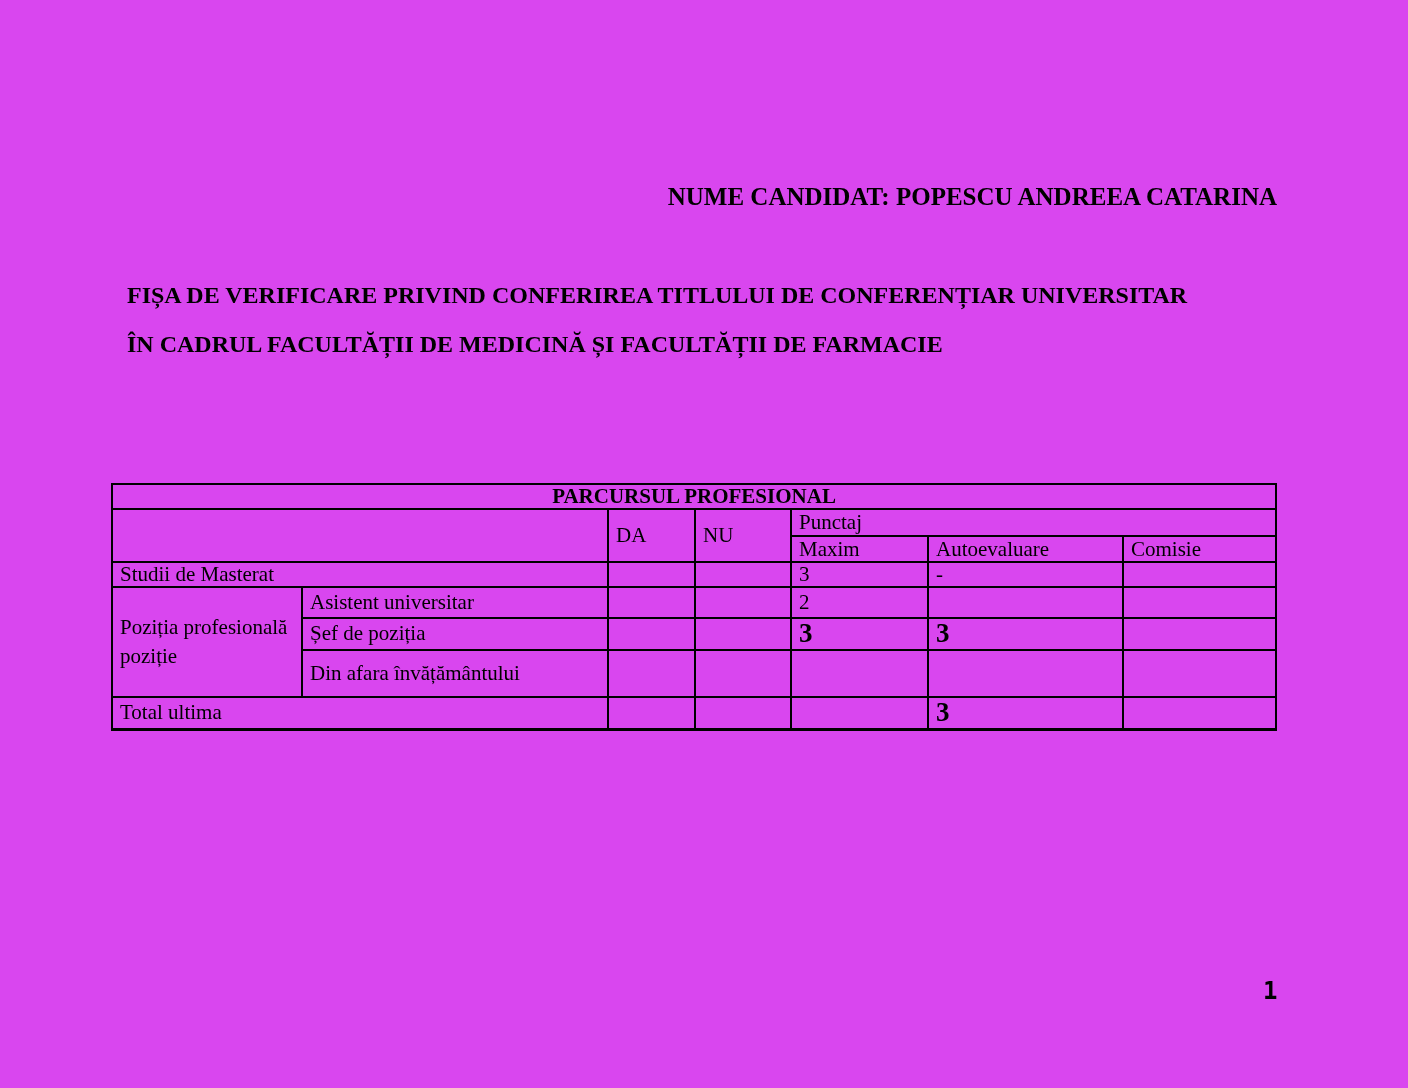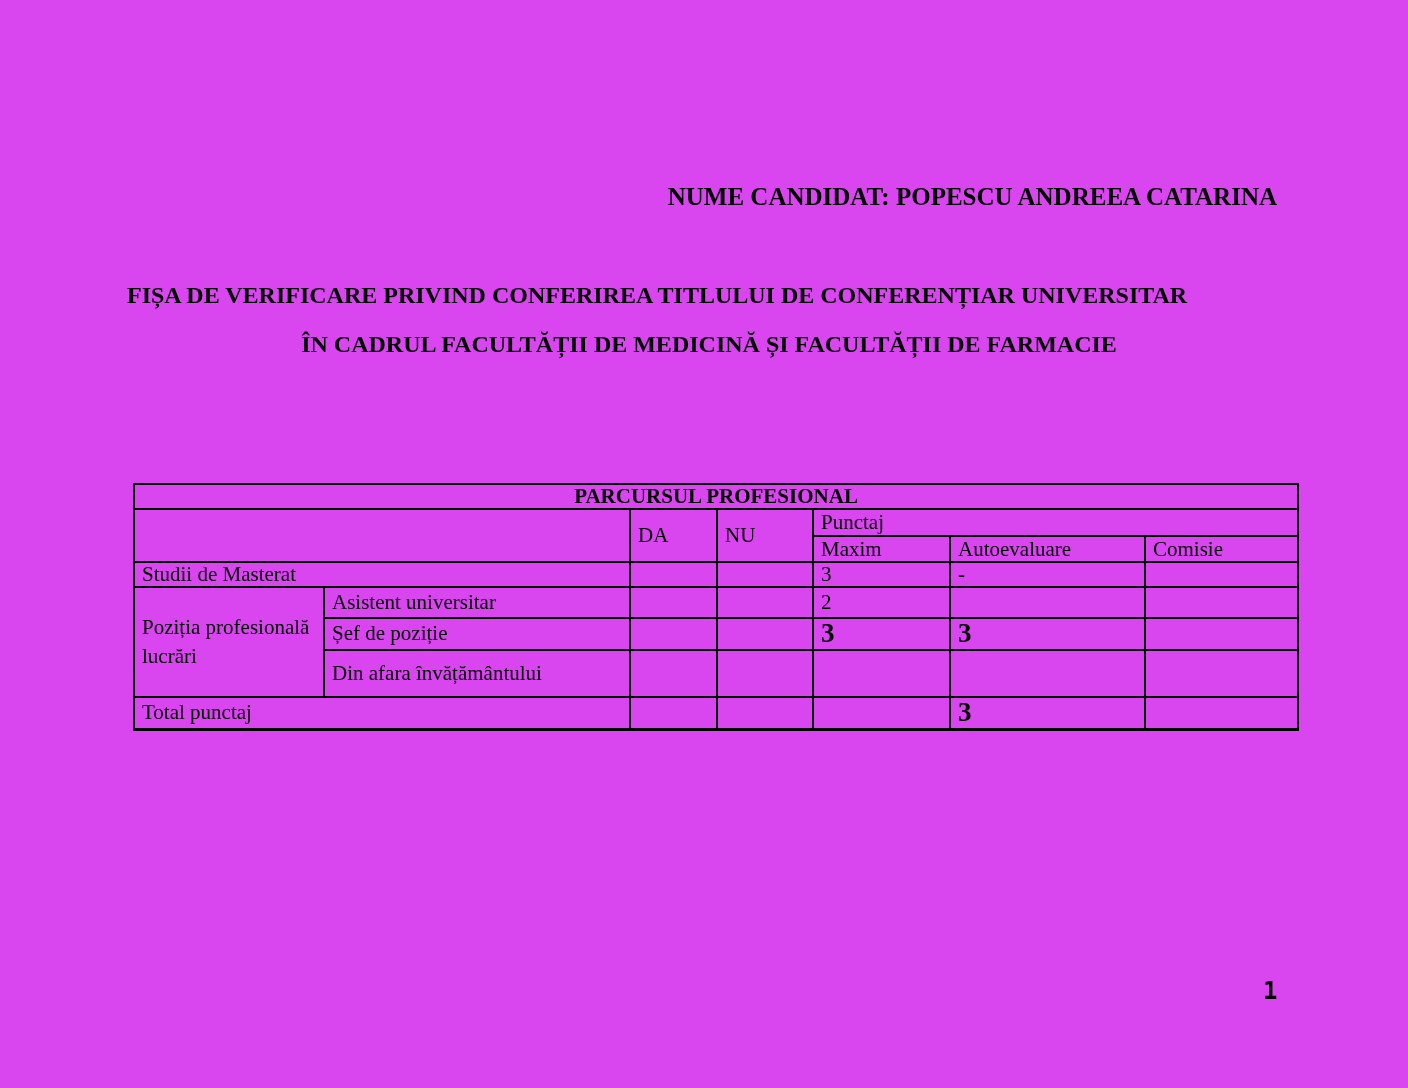--- a/index.html
+++ b/index.html
@@ -16,25 +16,25 @@
   .candidate-line {
     position:absolute; top:183px; right:131px;
     font-size:25px; font-weight:bold; white-space:nowrap;
   }
   .title-line1 {
     position:absolute; top:282px; left:127px; width:1164px;
     text-align:left; font-size:24px; font-weight:bold; white-space:nowrap;
   }
   .title-line2 {
     position:absolute; top:331px; left:127px; width:1164px;
-    text-align:center; font-size:24px; font-weight:bold; white-space:nowrap;
+    text-align:left; font-size:24px; font-weight:bold; white-space:nowrap;
   }
 
   table.verif {
-    position:absolute; left:133px; top:483px;
+    position:absolute; left:111px; top:483px;
     width:1164px; height:224px;
     border-collapse:collapse; table-layout:fixed;
     font-size:21px; line-height:1.1;
   }
   table.verif td {
     border:2px solid #000000;
     padding:0 7px;
     vertical-align:middle;
     overflow:hidden;
   }
@@ -94,46 +94,46 @@
       </tr>
       <tr style="height:14px">
         <td colspan="2">Studii de Masterat</td>
         <td></td>
         <td></td>
         <td class="center">3</td>
         <td class="center">-</td>
         <td></td>
       </tr>
       <tr style="height:31px">
-        <td rowspan="3" class="top-align pozitia-cell">Poziția profesională lucrări</td>
+        <td rowspan="3" class="top-align pozitia-cell">Poziția profesională poziție</td>
         <td>Asistent universitar</td>
         <td></td>
         <td></td>
         <td class="center">2</td>
         <td></td>
         <td></td>
       </tr>
       <tr style="height:29px">
-        <td>Șef de poziție</td>
+        <td>Șef de poziția</td>
         <td></td>
         <td></td>
         <td class="center bold-val">3</td>
         <td class="center bold-val">3</td>
         <td></td>
       </tr>
       <tr style="height:47px">
         <td>Din afara învățământului</td>
         <td></td>
         <td></td>
         <td></td>
         <td></td>
         <td></td>
       </tr>
       <tr style="height:30px" class="last-row">
-        <td colspan="2">Total punctaj</td>
+        <td colspan="2">Total ultima</td>
         <td></td>
         <td></td>
         <td></td>
         <td class="center bold-val">3</td>
         <td></td>
       </tr>
     </tbody>
   </table>
 
 

